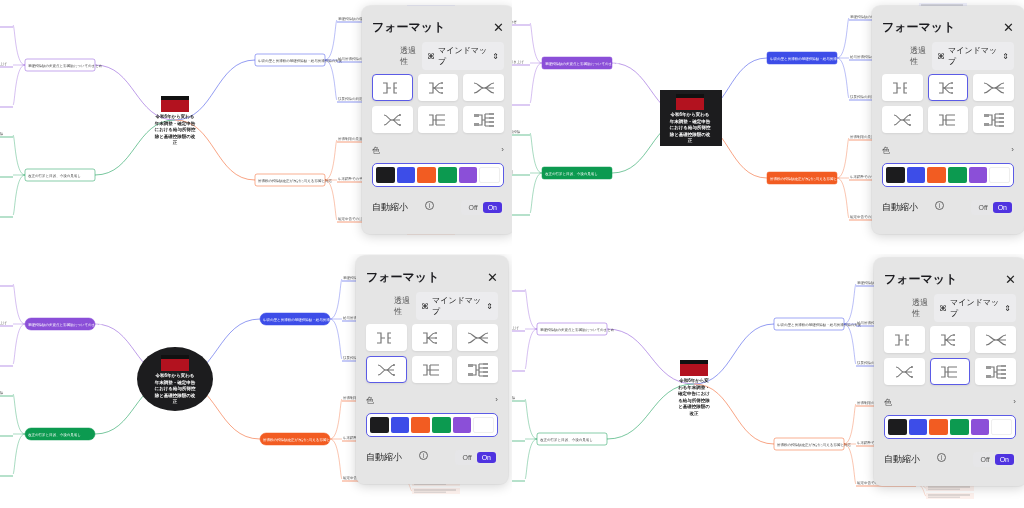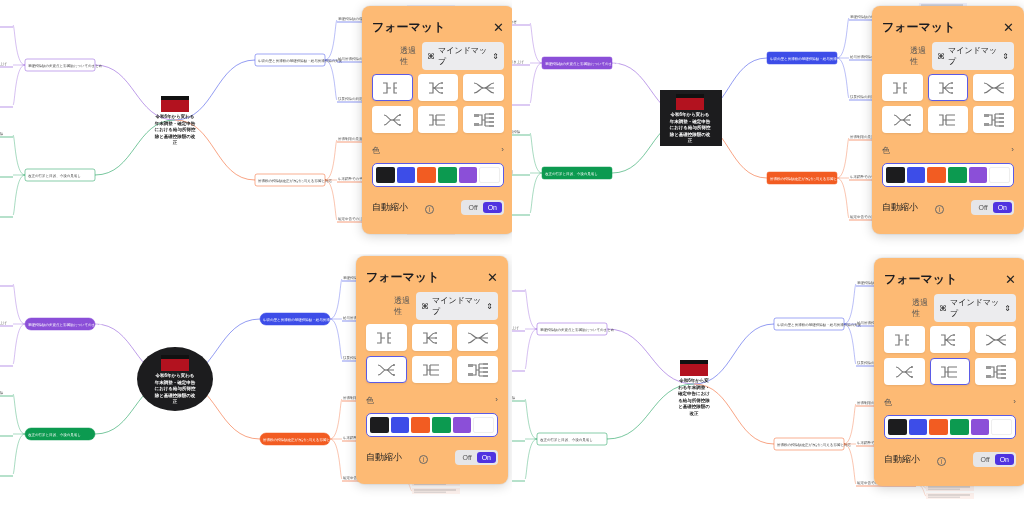--- a/index.html
+++ b/index.html
@@ -1,41 +1,41 @@
 <!DOCTYPE html>
 <html><head>
 <meta charset="utf-8">
 <style>
   *{box-sizing:border-box;margin:0;padding:0;}
   html,body{width:1024px;height:508px;overflow:hidden;background:#fff;font-family:"Liberation Sans","DejaVu Sans",sans-serif;}
   .grid{position:relative;width:1024px;height:508px;}
   .quad{position:absolute;width:512px;height:254px;overflow:hidden;background:#fff;}
   .q0{left:0;top:0;} .q1{left:512px;top:0;} .q2{left:0;top:254px;} .q3{left:512px;top:254px;}
   .canvas{position:absolute;left:0;top:0;width:512px;height:254px;}
-  .panel{position:absolute;width:152px;height:228px;background:#fdba74;border-radius:8px;
+  .panel{position:absolute;width:152px;height:228px;background:#e5e5e5;border-radius:8px;
     box-shadow:0 2px 12px rgba(0,0,0,0.18),0 0 0 1px rgba(0,0,0,0.04);padding:10px 10px;}
   .q0 .panel{left:362px;top:6px;}
   .q1 .panel{left:360px;top:6px;}
   .q2 .panel{left:356px;top:2px;}
   .q3 .panel{left:362px;top:4px;}
   .p-head{display:flex;justify-content:space-between;align-items:center;height:22px;}
   .p-title{font-size:12px;font-weight:bold;color:#1b1b1f;}
   .p-close{font-size:13px;color:#222;cursor:pointer;line-height:1;}
   .p-row{display:flex;justify-content:space-between;align-items:center;margin-top:9px;height:18px;}
   .p-label{font-size:8px;color:#555;margin-left:28px;}
   .p-select{font-size:8px;color:#222;background:#ececee;border-radius:4px;padding:3px 5px;display:flex;gap:3px;align-items:center;}
   .layouts{display:grid;grid-template-columns:repeat(3,1fr);gap:5px;margin-top:9px;}
   .lay{height:27px;background:#fff;border-radius:4px;border:1.5px solid transparent;display:flex;align-items:center;justify-content:center;box-shadow:0 1px 2px rgba(0,0,0,0.08);cursor:pointer;}
   .lay.sel{border-color:#5b5be6;}
   .lay svg{width:30px;height:18px;}
   .color-head{display:flex;justify-content:space-between;margin-top:12px;font-size:8px;color:#555;}
   .swatches{display:flex;gap:2px;margin-top:7px;border:1.5px solid #5b5be6;border-radius:5px;padding:3px;background:#fff;}
   .sw{flex:1;height:16px;border-radius:2px;cursor:pointer;}
   .auto{display:flex;justify-content:space-between;align-items:center;margin-top:13px;}
-  .auto-l{font-size:9px;color:#222;display:flex;align-items:flex-end;gap:17px;}
+  .auto-l{font-size:9px;color:#222;display:flex;align-items:flex-start;gap:17px;}
   .info{font-size:7px;width:9px;height:9px;border:1px solid #666;border-radius:50%;display:inline-flex;align-items:center;justify-content:center;color:#666;}
   .toggle{display:flex;background:#e6e6e8;border-radius:4px;padding:2px;}
   .toggle span{font-size:7px;padding:2px 5px;border-radius:3px;color:#555;cursor:pointer;}
   .toggle span.on{background:#4f33e0;color:#fff;}
   .node-txt{font-size:3.5px;fill:#555;}
   .center-txt{font-size:4.5px;font-weight:bold;}
 </style>
 </head>
 <body>
 

